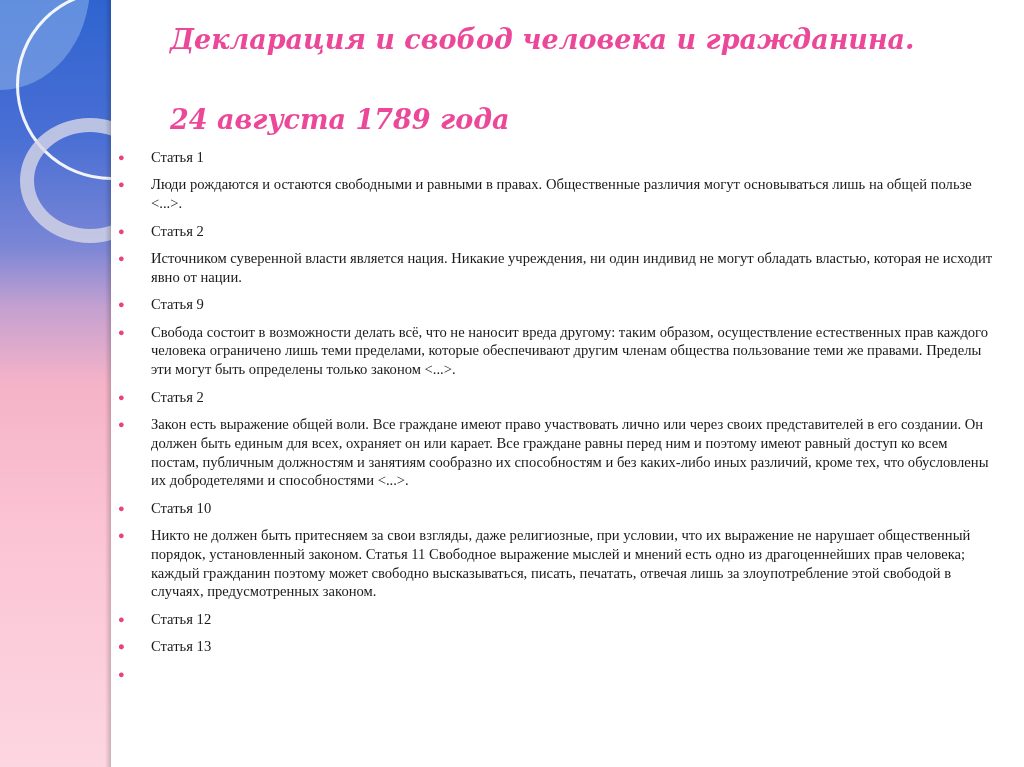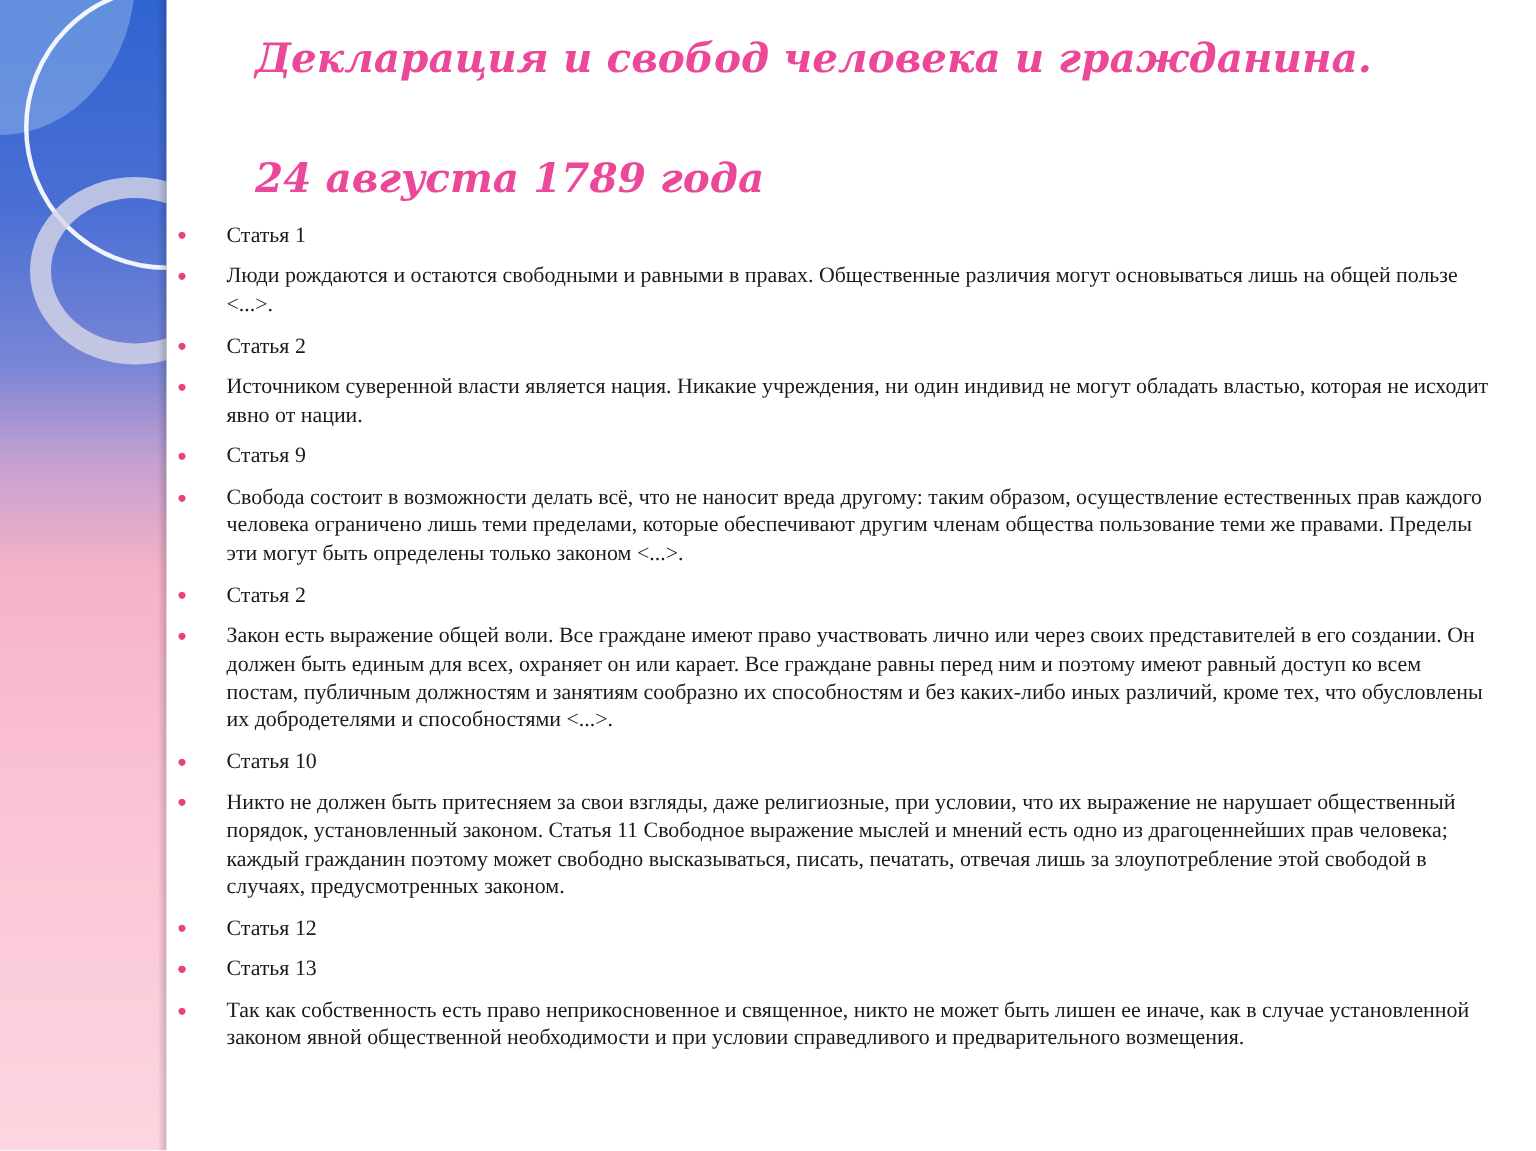--- a/index.html
+++ b/index.html
@@ -69,14 +69,14 @@
   <li><span class="bullet">●</span><span>Источником суверенной власти является нация. Никакие учреждения, ни один индивид не могут обладать властью, которая не исходит явно от нации.</span></li>
   <li><span class="bullet">●</span><span>Статья 9</span></li>
   <li><span class="bullet">●</span><span>Свобода состоит в возможности делать всё, что не наносит вреда другому: таким образом, осуществление естественных прав каждого человека ограничено лишь теми пределами, которые обеспечивают другим членам общества пользование теми же правами. Пределы эти могут быть определены только законом &lt;...&gt;.</span></li>
   <li><span class="bullet">●</span><span>Статья 2</span></li>
   <li><span class="bullet">●</span><span>Закон есть выражение общей воли. Все граждане имеют право участвовать лично или через своих представителей в его создании. Он должен быть единым для всех, охраняет он или карает. Все граждане равны перед ним и поэтому имеют равный доступ ко всем постам, публичным должностям и занятиям сообразно их способностям и без каких-либо иных различий, кроме тех, что обусловлены их добродетелями и способностями &lt;...&gt;.</span></li>
   <li><span class="bullet">●</span><span>Статья 10</span></li>
   <li><span class="bullet">●</span><span>Никто не должен быть притесняем за свои взгляды, даже религиозные, при условии, что их выражение не нарушает общественный порядок, установленный законом.    Статья 11 Свободное выражение мыслей и мнений есть одно из драгоценнейших прав человека; каждый гражданин поэтому может свободно высказываться, писать, печатать, отвечая лишь за злоупотребление этой свободой в случаях, предусмотренных законом.</span></li>
   <li><span class="bullet">●</span><span>Статья 12</span></li>
   <li><span class="bullet">●</span></li>
   <li><span class="bullet">●</span><span>Статья 13</span></li>
-  <li><span class="bullet">●</span><span>Так как собственность есть право неприкосновенное и священное, никто не может быть лишен ее иначе, как в случае установленной законом явной общественной необходимости и при условии справедливого и предварительного возмещения.</span></li>
+  <li><span class="bullet">●</span></li>
 </ul>
 
 </body></html>

